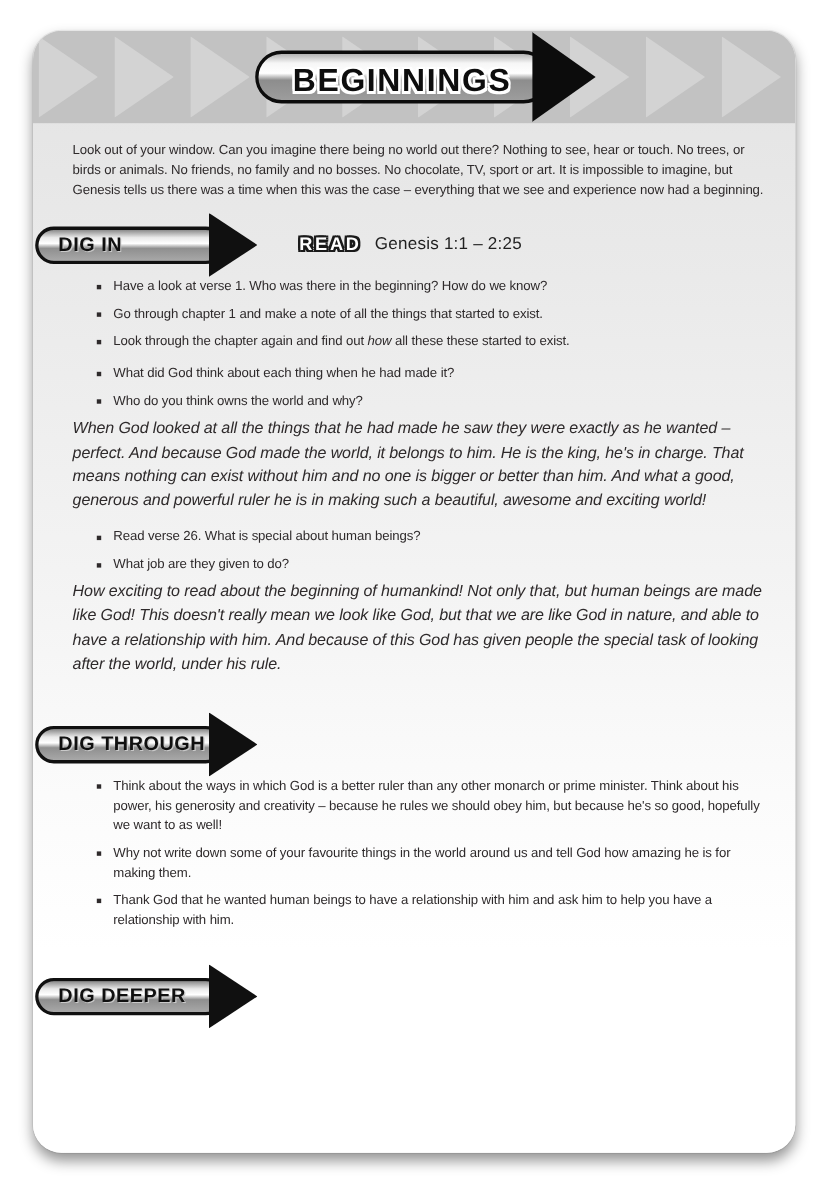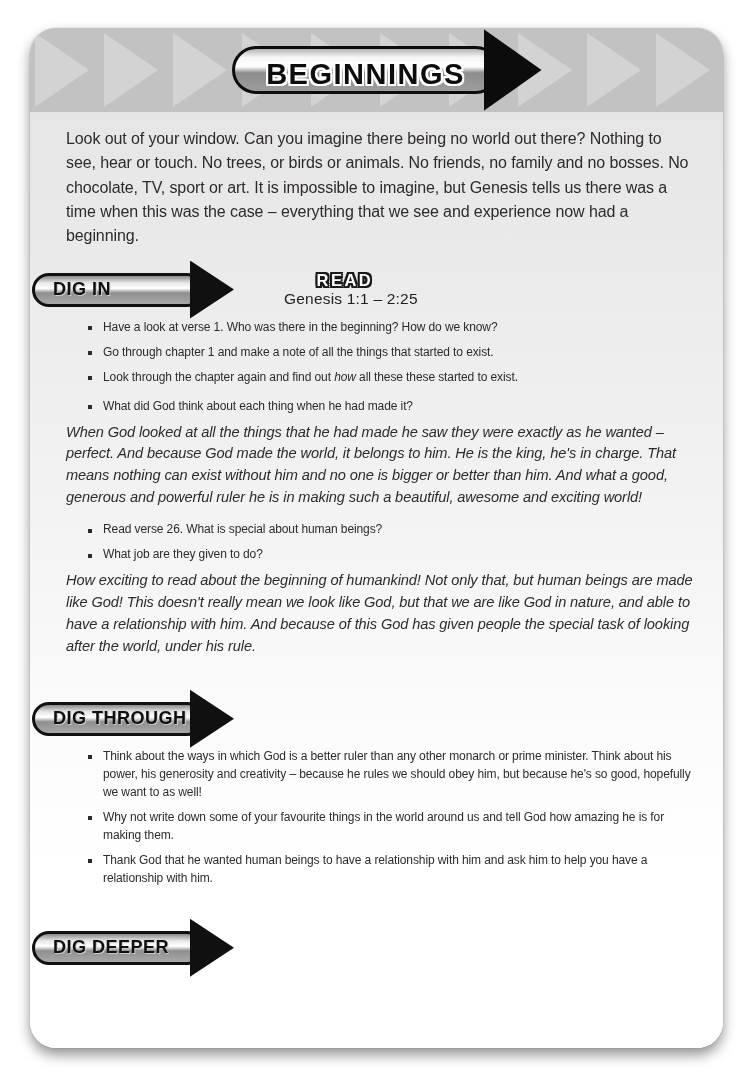--- a/index.html
+++ b/index.html
@@ -28,35 +28,35 @@
     background:linear-gradient(180deg,#b3b3b3 0%,#f6f6f6 20%,#ffffff 42%,#8d8d8d 57%,#9d9d9d 100%);
     display:flex; align-items:flex-end; justify-content:center; }
   .title-text { font-weight:bold; font-size:29px; letter-spacing:1.5px; color:#0d0d0d;
     text-shadow:-2px -2px 0 #fff,2px -2px 0 #fff,-2px 2px 0 #fff,2px 2px 0 #fff,
       -2px 0 0 #fff,2px 0 0 #fff,0 -2px 0 #fff,0 2px 0 #fff; }
   .title-arrow { width:58px; height:82px; background:#0c0c0c;
     clip-path:polygon(0 0,100% 50%,0 100%); margin-left:-16px; z-index:2; }
 
   
   .content { padding:0 28px 0 36px; }
-  .intro { margin-top:15px; font-size:16px; line-height:1.52; letter-spacing:-0.1px; }
+  .intro { margin-top:15px; font-size:12px; line-height:1.52; letter-spacing:-0.1px; }
 
   
   .section-row { position:relative; height:34px; margin-top:24px;
     display:flex; align-items:center; }
   .dig-pill { position:relative; z-index:1; margin-left:2px; width:172px; height:34px;
     border:3px solid #101010; border-radius:18px;
     background:linear-gradient(180deg,#8a8a8a 0%,#e9e9e9 25%,#ffffff 44%,#8f8f8f 60%,#a8a8a8 100%);
     display:flex; align-items:center; padding-left:18px; }
   .dig-text { font-weight:bold; font-size:18px; letter-spacing:.5px; color:#101010;
     text-shadow:1px 1px 0 #c9c9c9; }
   .dig-arrow { position:absolute; left:160px; top:50%; transform:translateY(-50%);
     width:44px; height:58px; background:#101010;
     clip-path:polygon(0 0,100% 50%,0 100%); z-index:2; }
-  .read-block { display:flex; align-items:center; margin-left:68px;flex-direction:column; }
+  .read-block { display:flex; align-items:flex-start; margin-left:68px; }
   .read-label { font-weight:bold; font-size:16.5px; letter-spacing:2.5px; color:#ffffff;
     text-shadow:-2px -2px 0 #1a1a1a,2px -2px 0 #1a1a1a,-2px 2px 0 #1a1a1a,2px 2px 0 #1a1a1a,
       -2px 0 0 #1a1a1a,2px 0 0 #1a1a1a,0 -2px 0 #1a1a1a,0 2px 0 #1a1a1a; }
   .read-ref { font-weight:normal; font-size:15.5px; color:#1f1f1f; margin-left:12px;
     letter-spacing:.2px; }
 
   
   .bullets { list-style:none; margin-top:11px; padding-left:20px; }
   .bullets li { position:relative; padding-left:17px; margin-bottom:7px;
     font-size:12px; line-height:1.5; letter-spacing:-0.1px; }
@@ -107,20 +107,21 @@
     </div>
 
     <div class="content">
       <ul class="bullets">
         <li>Have a look at verse 1. Who was there in the beginning? How do we know?</li>
         <li>Go through chapter 1 and make a note of all the things that started to exist.</li>
         <li><span>Look through the chapter again and find out </span><em>how</em><span> all these these started to exist.</span></li>
       </ul>
       <ul class="bullets">
         <li>What did God think about each thing when he had made it?</li>
+        <li>Who do you think owns the world and why?</li>
       </ul>
       <p class="commentary">When God looked at all the things that he had made he saw they were exactly as he wanted – perfect. And because God made the world, it belongs to him. He is the king, he's in charge. That means nothing can exist without him and no one is bigger or better than him. And what a good, generous and powerful ruler he is in making such a beautiful, awesome and exciting world!</p>
       <ul class="bullets">
         <li>Read verse 26. What is special about human beings?</li>
         <li>What job are they given to do?</li>
       </ul>
       <p class="commentary">How exciting to read about the beginning of humankind! Not only that, but human beings are made like God! This doesn't really mean we look like God, but that we are like God in nature, and able to have a relationship with him. And because of this God has given people the special task of looking after the world, under his rule.</p>
     </div>
 
     <div class="section-row gap-lg">

